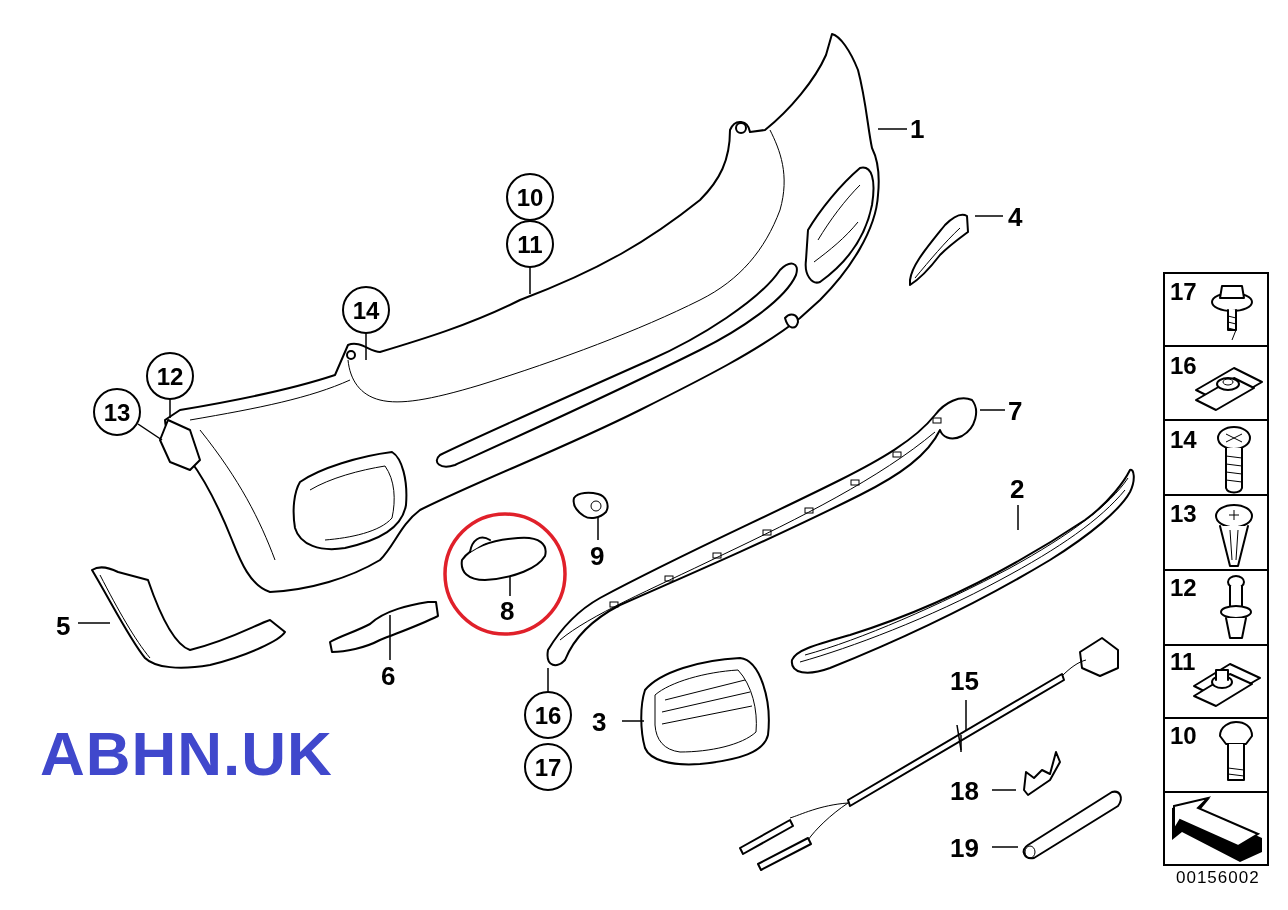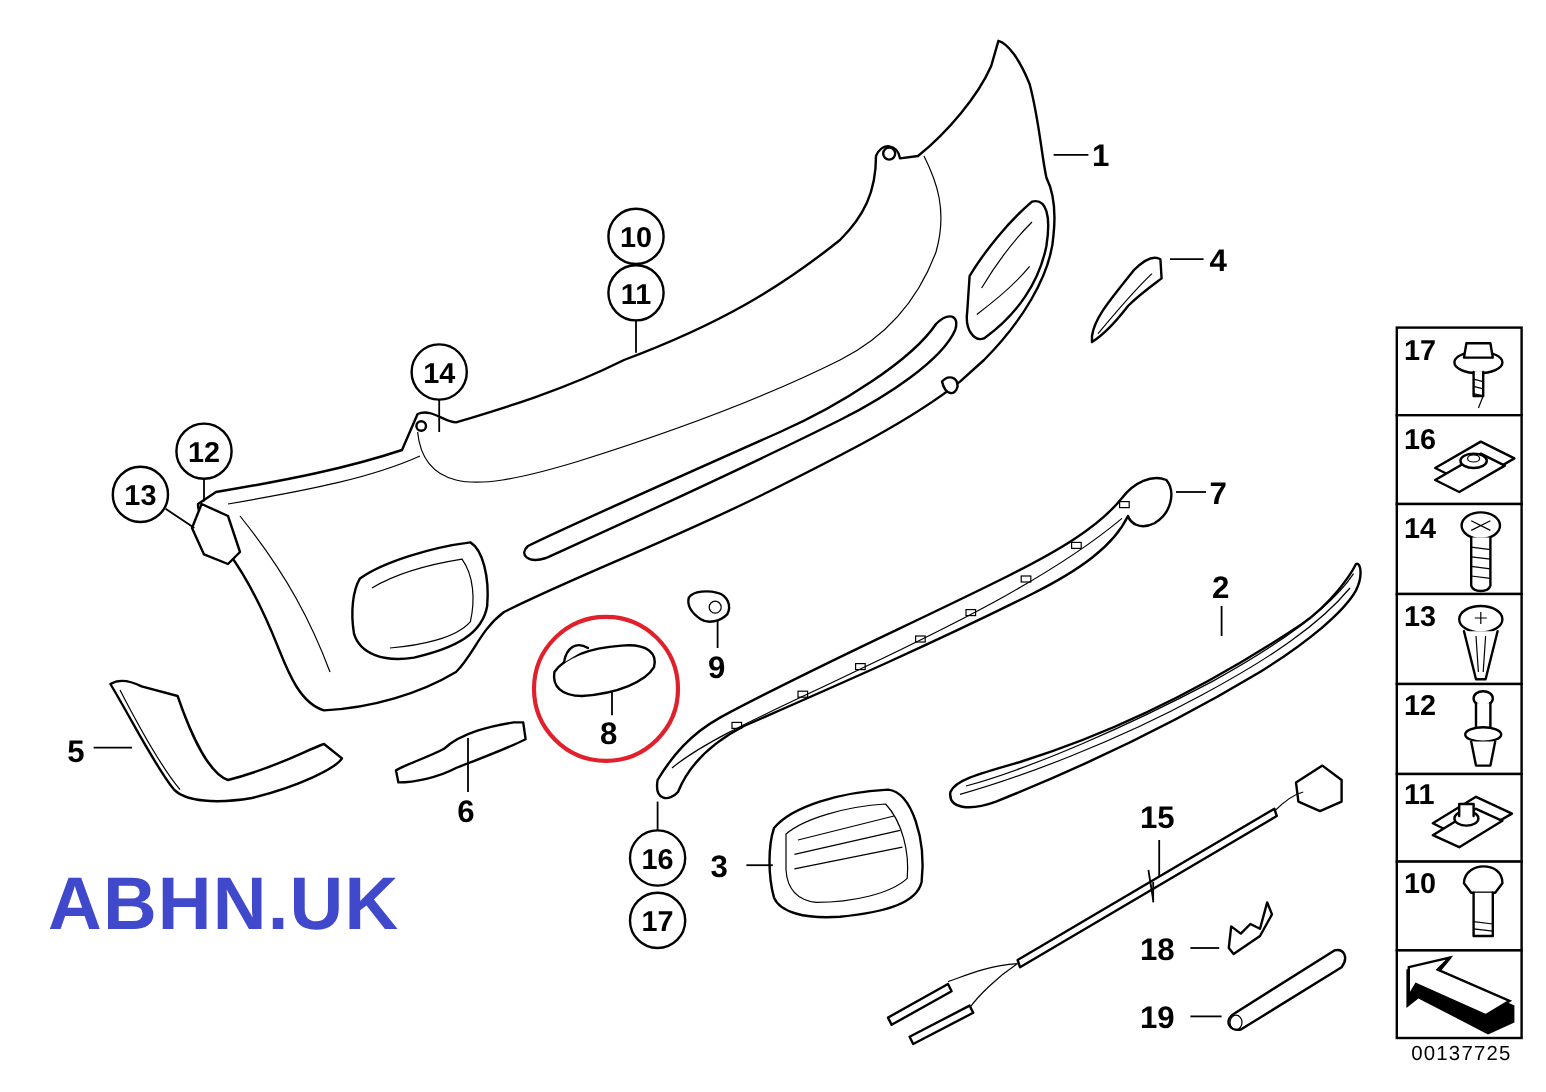--- a/index.html
+++ b/index.html
@@ -248,13 +248,13 @@
     <g>
       <g>
         <path d="M1172,808 L1210,798 L1200,810 L1262,838 L1262,852 L1240,862 L1182,832 L1172,840 Z" fill="#000"></path>
         <path d="M1174,806 L1208,798 L1198,808 L1258,834 L1238,846 L1180,820 L1174,830 Z" fill="#fff" stroke="#000" stroke-width="2"></path>
       </g>
     </g>
   </g>
 </svg>
 
 <div class="watermark">ABHN.UK</div>
-<div class="docnum">00137725</div>
+<div class="docnum">00156002</div>
 
 </body></html>

